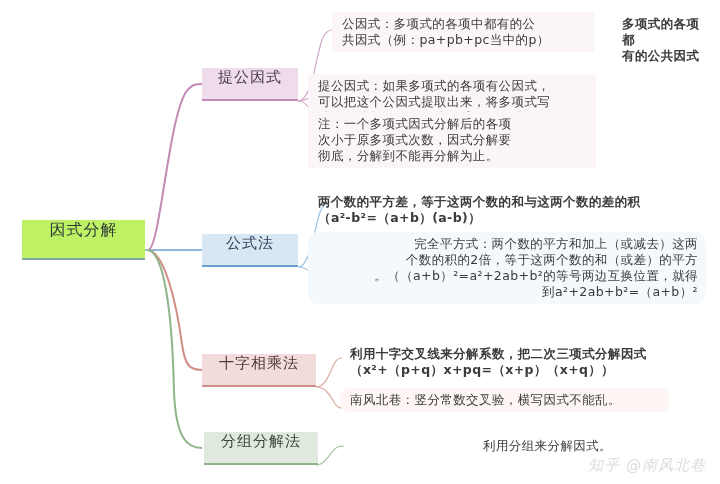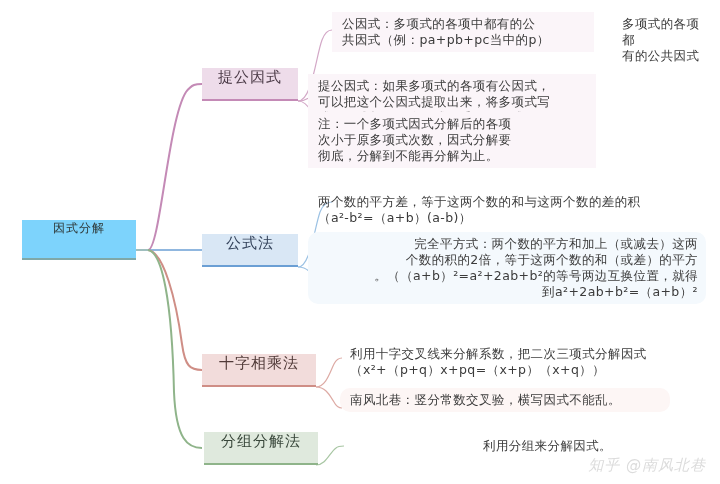--- a/index.html
+++ b/index.html
@@ -34,25 +34,25 @@
     align-items: flex-start;
     justify-content: center;
     font-size: 15px;
     color: #333333;
     letter-spacing: 1px;
     white-space: nowrap;
   }
   .node-root {
     left: 22px;
     top: 220px;
-    width: 114px;
+    width: 123px;
     height: 40px;
-    background: #7dd3fc;
+    background: #bef264;
     border-bottom: 2px solid #7fa8a8;
-    font-size: 12px;
+    font-size: 16px;
     color: #2f3a3a;
   }
   .node-b1 {
     left: 202px;
     top: 68px;
     width: 96px;
     height: 33px;
     background: #eedcea;
     border-bottom: 2px solid #c48ab6;
     color: #4a3a46;
@@ -89,21 +89,21 @@
     box-sizing: border-box;
     font-size: 12.5px;
     line-height: 16px;
     color: #3b3b3b;
     padding: 4px 8px 4px 10px;
     white-space: pre-line;
     letter-spacing: 0.4px;
   }
   .leaf-pink  { background: #fbf5f9; }
   .leaf-blue  { background: #f4f9fd; border-radius: 10px; }
-  .leaf-plain { background: transparent; }
+  .leaf-plain { background: transparent; font-weight: bold; }
   .leaf-rose  { background: #fdf6f5; border-radius: 10px; }
   .leaf-green { background: transparent; text-align: right; }
   .l-a1 { left: 332px; top: 12px;  width: 262px; }
   .l-a2 { left: 308px; top: 58px;  width: 288px; margin-top: 16px; }
   .l-a3 { left: 308px; top: 112px; width: 288px; }
   .l-side { left: 612px; top: 12px; width: 104px; }
   .l-b1 { left: 308px; top: 190px; width: 392px; }
   .l-b2 { left: 308px; top: 232px; width: 398px; text-align: right; }
   .l-c1 { left: 340px; top: 342px; width: 350px; }
   .l-c2 { left: 340px; top: 388px; width: 330px; }

